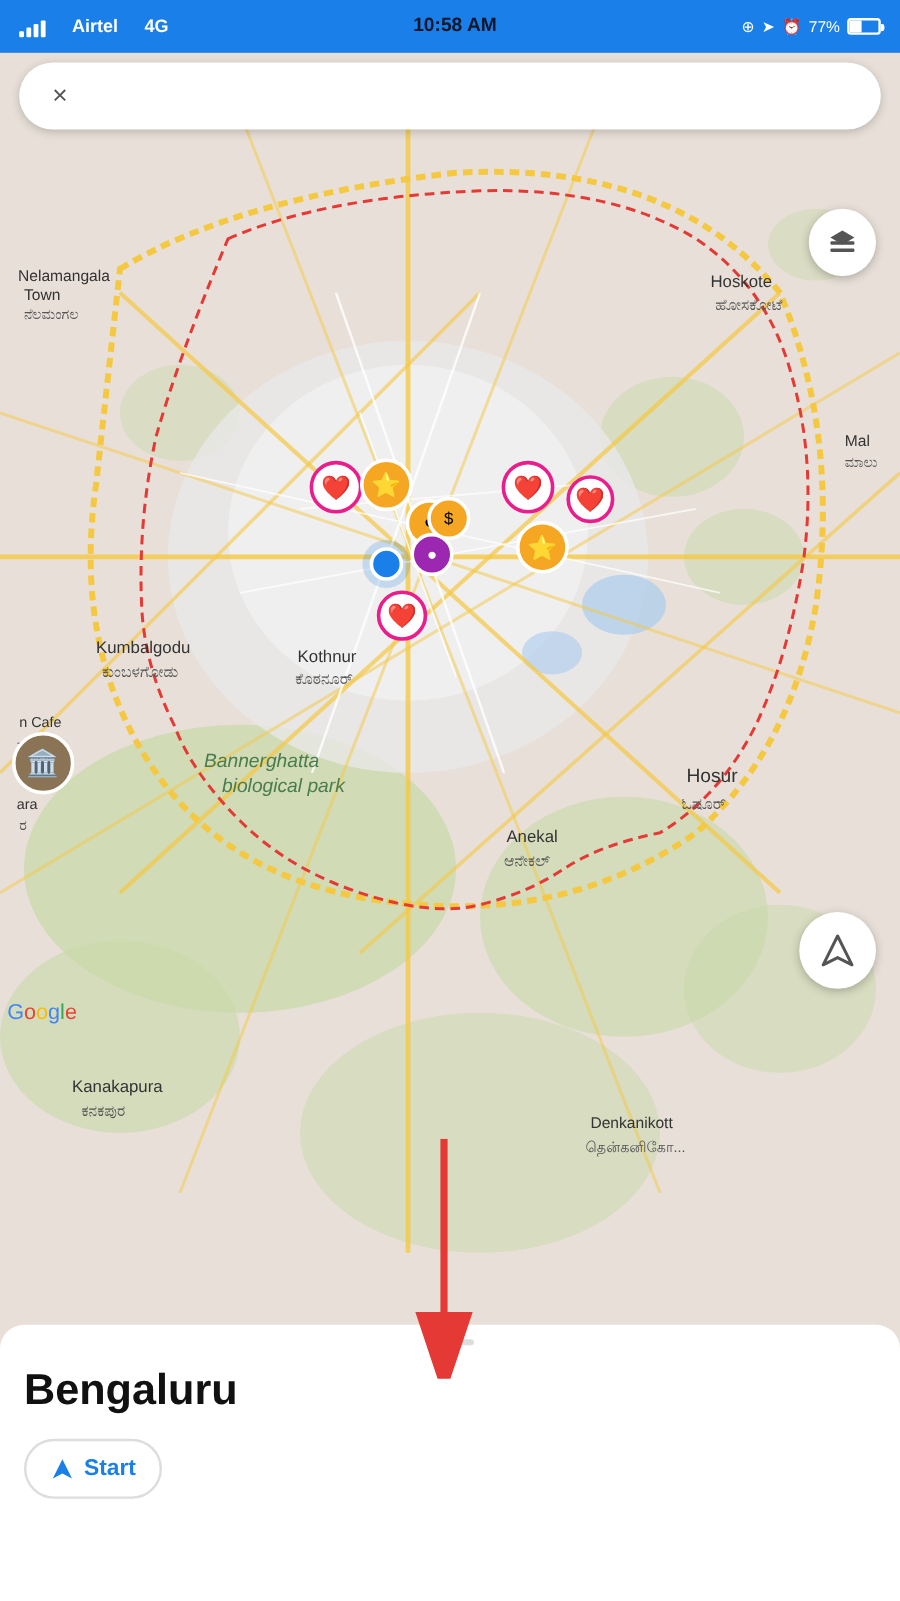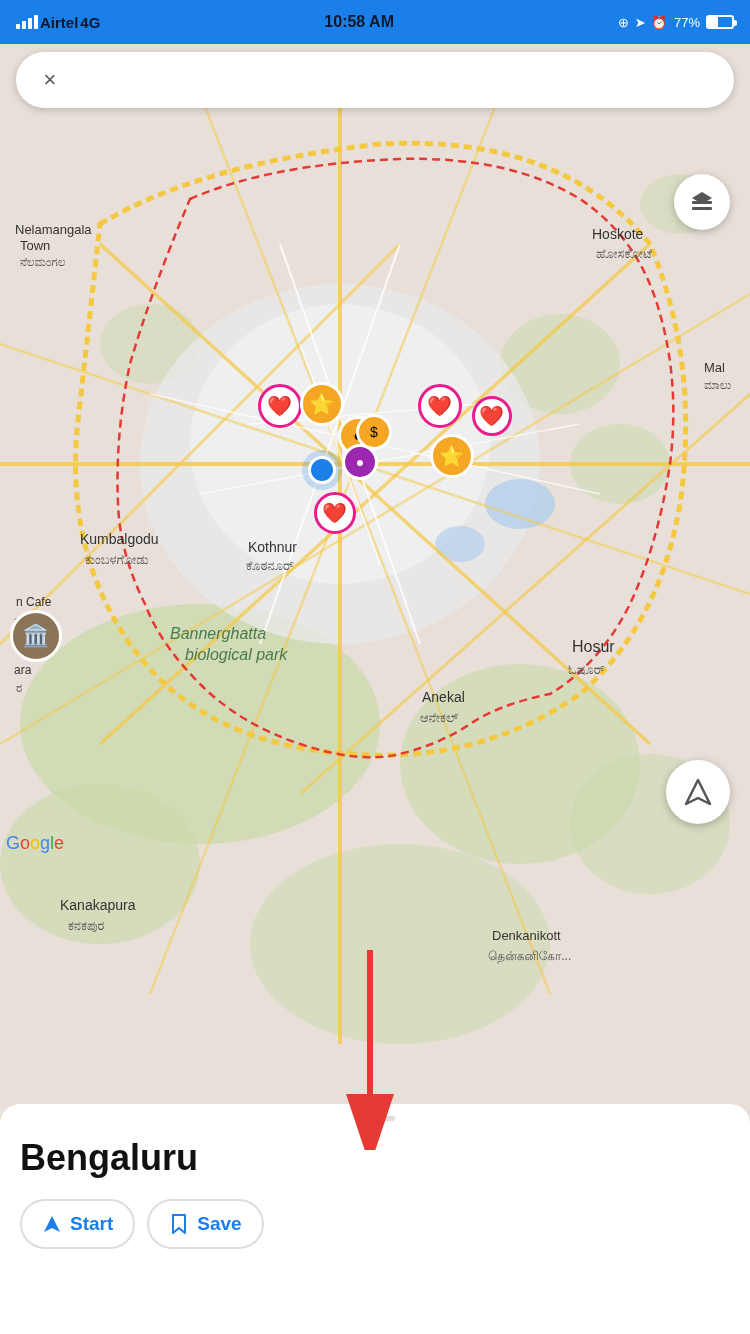--- a/index.html
+++ b/index.html
@@ -19,22 +19,22 @@
       top: 0; left: 0; right: 0;
       height: 44px;
       background: #1a7fe8;
       display: flex;
       align-items: center;
       justify-content: space-between;
       padding: 0 16px;
       z-index: 100;
     }
     .status-left {
-      display: flex; align-items: center; gap: 2px;
-      color: #0f172a; font-size: 15px; font-weight: 600;
+      display: flex; align-items: flex-end; gap: 22px;
+      color: #ffffff; font-size: 15px; font-weight: 600;
     }
     .signal-bars {
       display: flex; align-items: flex-end; gap: 2px;
     }
     .signal-bars span {
       background: white;
       width: 4px;
       border-radius: 1px;
     }
     .status-center { color: #0f172a; font-size: 16px; font-weight: 600; }
@@ -402,26 +402,20 @@
 <div class="bottom-sheet">
   <div class="sheet-handle"></div>
   <div class="city-name">Bengaluru</div>
   <div class="action-buttons">
     <button class="btn-outline">
       <svg width="20" height="20" viewBox="0 0 20 20">
         <polygon points="10,2 18,18 10,14 2,18" fill="#1a7fe8"></polygon>
       </svg>
       <span>Start</span>
     </button>
-    <button class="btn-outline">
-      <svg width="20" height="22" viewBox="0 0 20 22">
-        <path d="M4,2 L16,2 L16,20 L10,15 L4,20 Z" fill="none" stroke="#1a7fe8" stroke-width="2" stroke-linejoin="round"></path>
-      </svg>
-      <span>Save</span>
-    </button>
   </div>
 </div>
 
 <div class="red-arrow">
   <svg width="60" height="200" viewBox="0 0 60 200">
     <defs>
       <marker id="arrowhead" markerWidth="12" markerHeight="8" refX="6" refY="4" orient="auto">
         <polygon points="0 0, 12 4, 0 8" fill="#e53935"></polygon>
       </marker>
     </defs>

